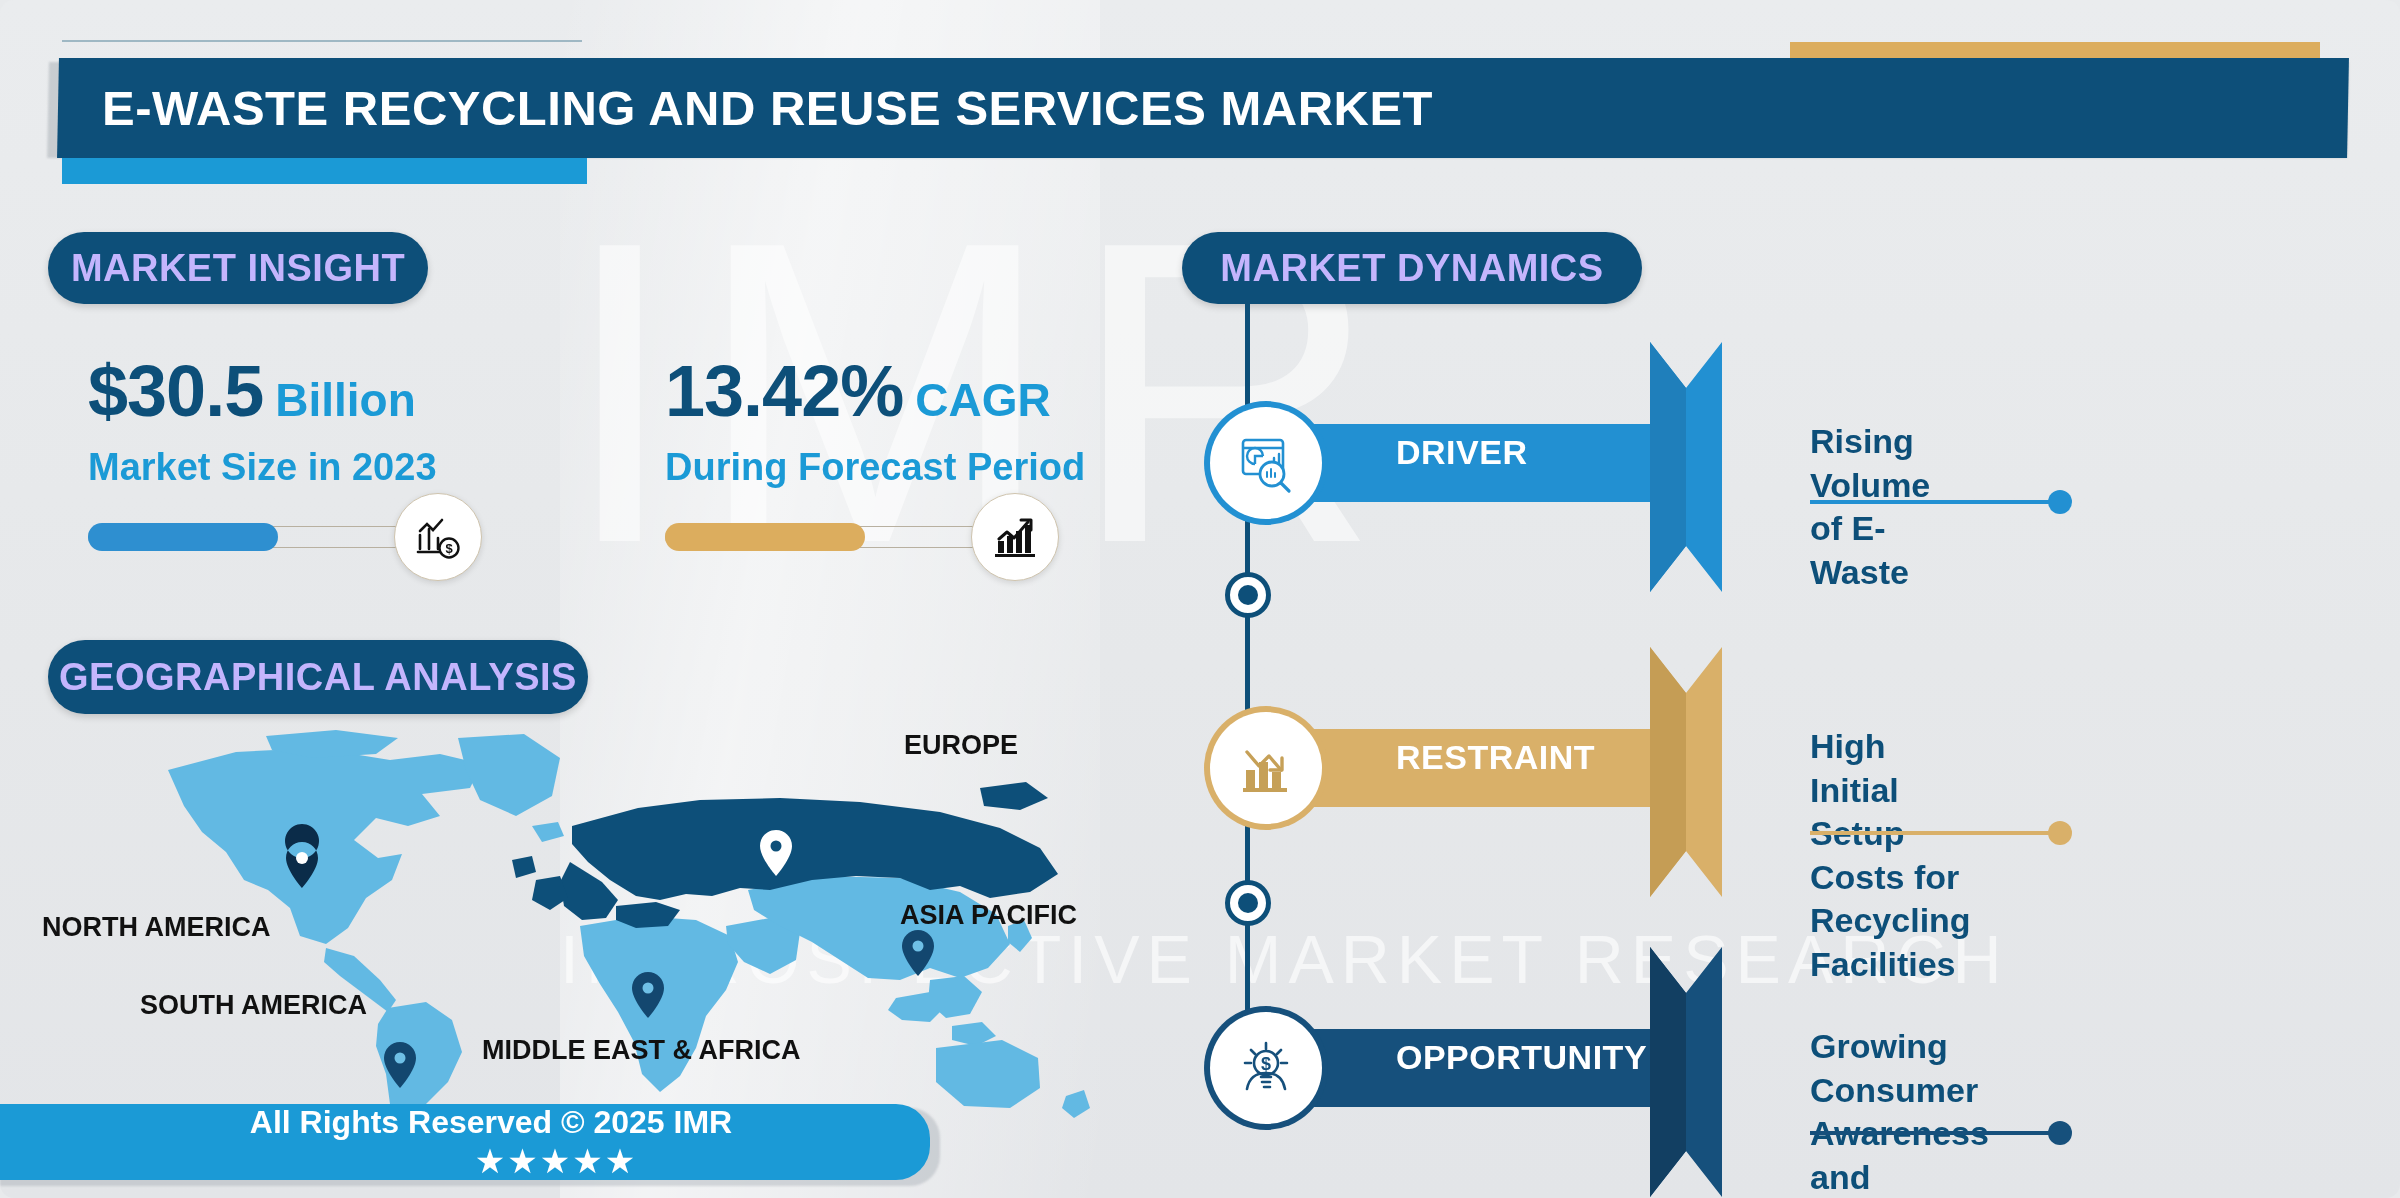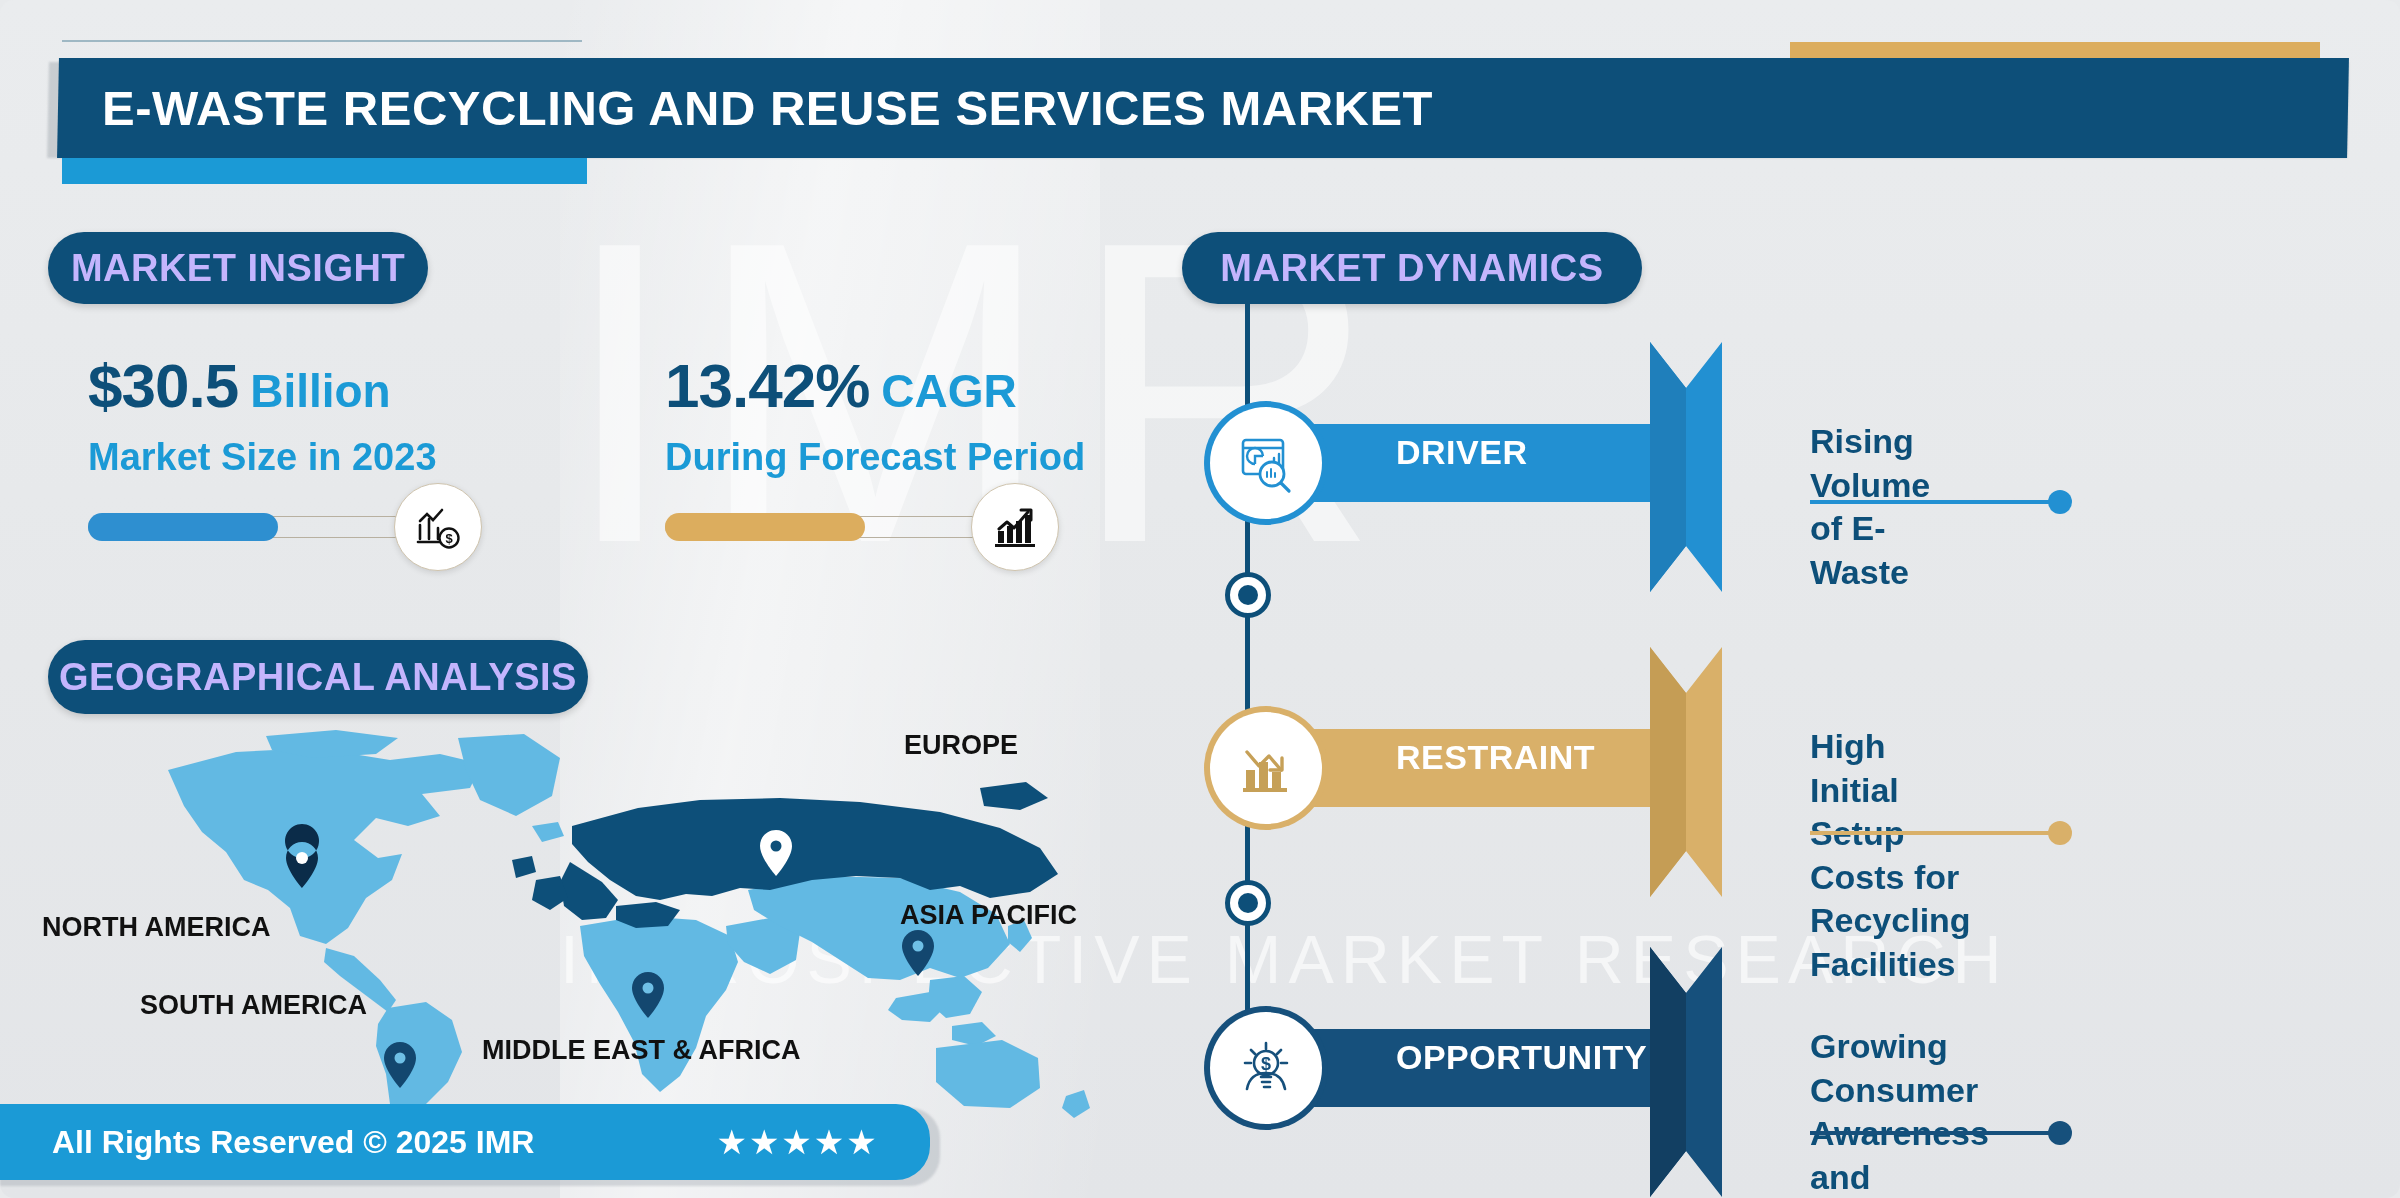--- a/index.html
+++ b/index.html
@@ -88,21 +88,21 @@
   #badge-geo     { left:48px; top:640px; width:540px; height:74px; font-size:38px; letter-spacing:.5px; }
   #badge-dyn     { left:1182px; top:232px; width:460px; height:72px; font-size:38px; letter-spacing:.5px; }
 
   
   .stat { position:absolute; }
   #stat-0 { left:88px;  top:355px; }
   #stat-1 { left:665px; top:355px; }
 
   .stat-line1 { white-space:nowrap; line-height:1; }
   .stat-big {
-    font-size:62px; font-weight:700; color:#0d4f79; letter-spacing:-1px;
+    font-size:72px; font-weight:700; color:#0d4f79; letter-spacing:-1px;
   }
   .stat-unit {
     font-size:46px; font-weight:700; color:#1b9ad6; margin-left:12px;margin-top:40px;
   }
   .stat-sub {
     margin-top:19px;
     font-size:38px; font-weight:600; color:#1b9ad6; white-space:nowrap;
   }
 
   .bar-wrap {
@@ -227,21 +227,21 @@
   #footer-shadow {
     position:absolute; left:0; top:1108px; width:940px; height:78px;
     background:rgba(150,158,165,.35);
     border-radius:0 30px 30px 0;
     filter:blur(1px);
   }
   #footer {
     position:absolute; left:0; top:1104px; width:930px; height:76px;
     background:#1b9ad6;
     border-radius:0 34px 34px 0;
-    display:flex; align-items:center;
+    display:flex; align-items:center;flex-direction:column;
   }
   #footer-text {
     margin-left:52px; color:#fff; font-size:32px; font-weight:600; white-space:nowrap;
   }
   #footer-stars {
     margin-left:182px; color:#fff; font-size:34px; letter-spacing:2px;
   }
 </style>
 </head>
 <body>

